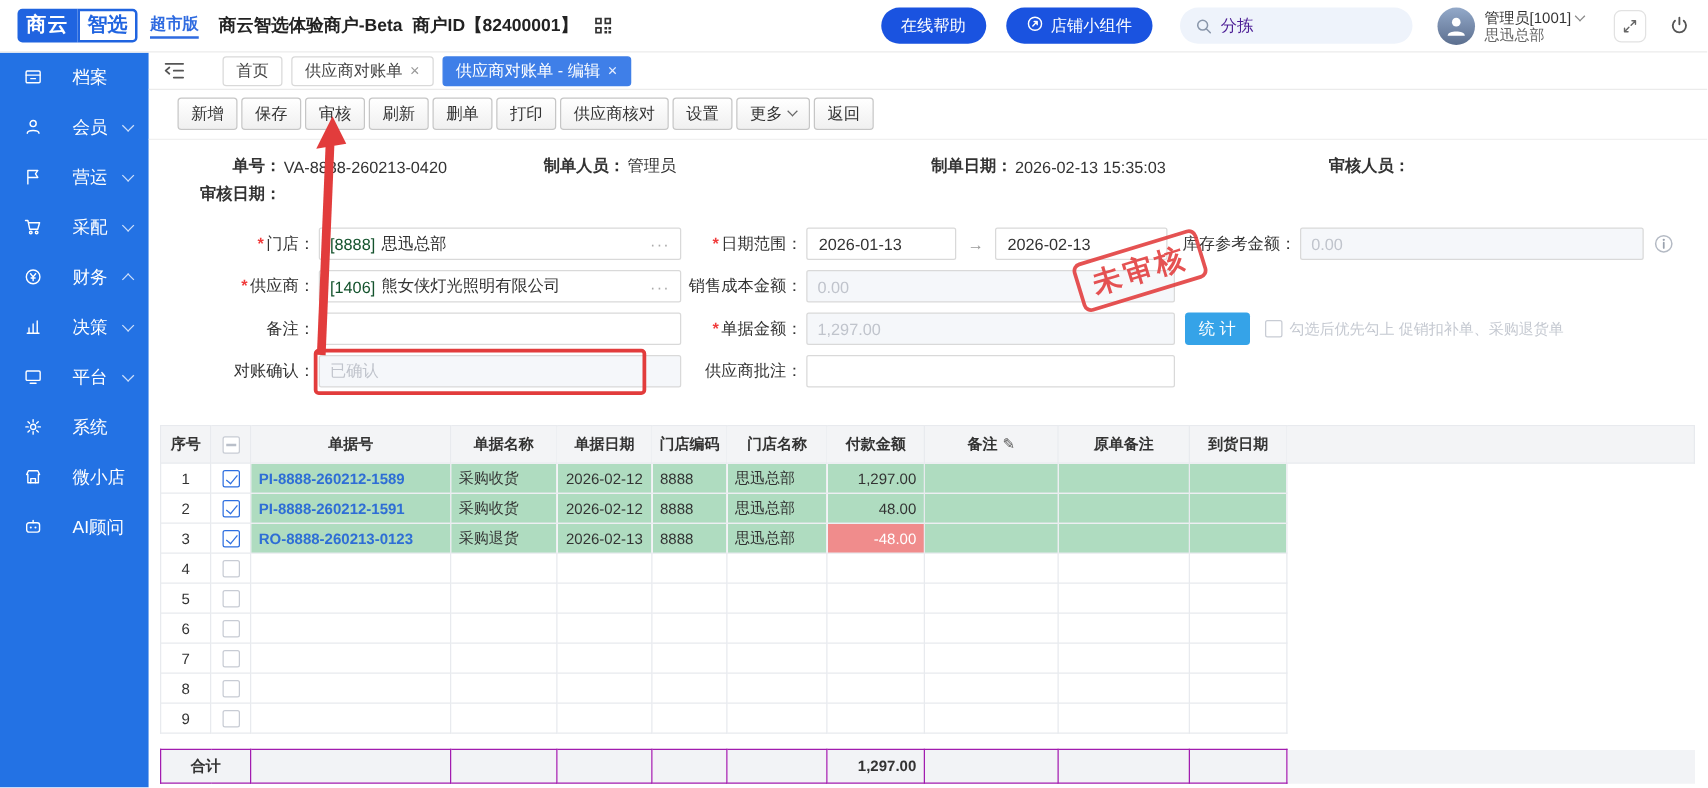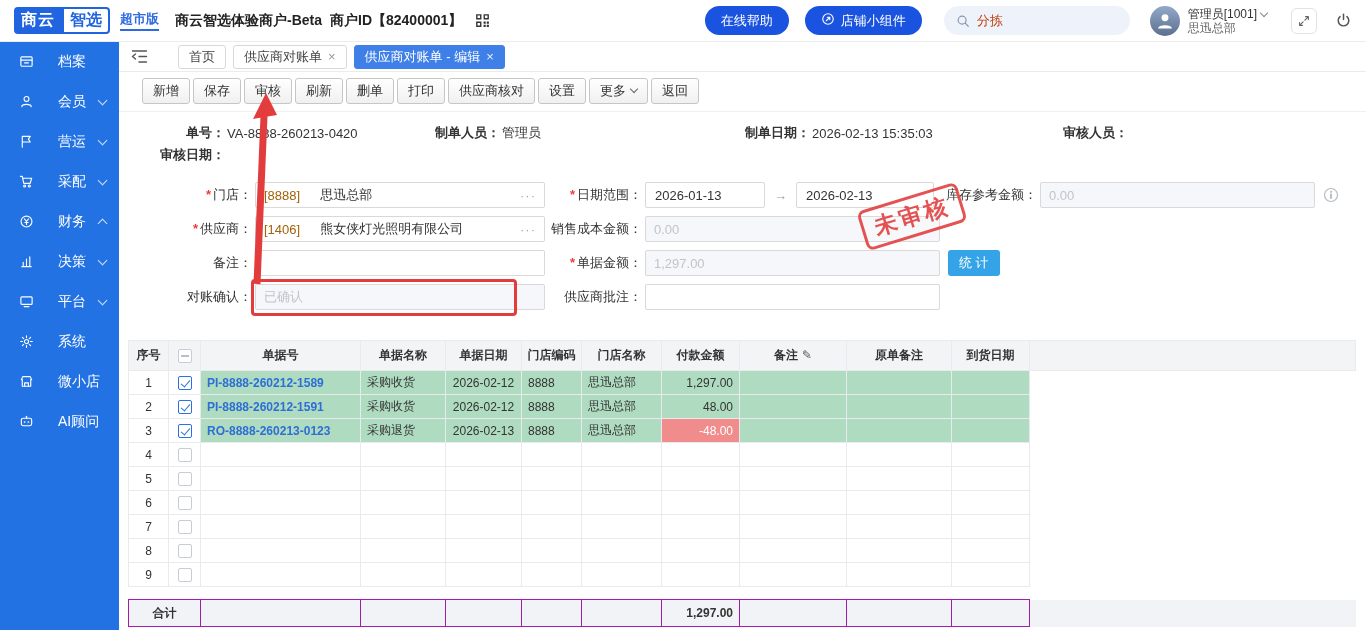--- a/index.html
+++ b/index.html
@@ -12,21 +12,21 @@
 .logo-a{background:#2064e0;color:#fff;padding:3px 7px;border-radius:4px 0 0 4px;letter-spacing:1px}
 .logo-b{color:#2064e0;border:2px solid #2064e0;padding:1px 6px;border-radius:0 4px 4px 0;background:#fff}
 .edition{color:#2f6be0;font-size:13px;margin-left:10px;border-bottom:2px solid #2f6be0;padding-bottom:1px;font-weight:700}
 .merchant{margin-left:16px;font-weight:700;font-size:14px;color:#222;display:flex;gap:8px;white-space:nowrap}
 .qr{margin-left:12px;display:flex;cursor:pointer}
 .qr svg{width:17px;height:17px}
 .pill{height:29px;border-radius:15px;background:#1a53e0;color:#fff;border:none;font-size:13px;display:flex;align-items:center;gap:6px;padding:0 16px;cursor:pointer;font-family:inherit;white-space:nowrap}
 .help{margin-left:auto}
 .widget{margin-left:16px}
 .w-icon svg{width:14px;height:14px;fill:none;stroke:#fff;stroke-width:1.3;stroke-linecap:round;stroke-linejoin:round}
-.search{margin-left:22px;width:186px;height:29px;border-radius:15px;background:#eef3fb;display:flex;align-items:center;gap:7px;padding:0 12px;color:#c2410c;cursor:text}
+.search{margin-left:22px;width:186px;height:29px;border-radius:15px;background:#eef3fb;display:flex;align-items:center;gap:7px;padding:0 12px;color:#4c1d95;cursor:text}
 .s-icon svg{width:14px;height:14px;display:block}
 .userblk{margin-left:20px;display:flex;align-items:center;gap:8px;cursor:pointer}
 .avatar{width:30px;height:30px;border-radius:50%;background:linear-gradient(#93a9c9,#5c6f8f);display:flex;align-items:center;justify-content:center;overflow:hidden}
 .avatar svg{width:22px;height:22px}
 .uinfo{font-size:12px;line-height:14px;white-space:nowrap}
 .uname{display:flex;align-items:center;gap:4px;color:#333}
 .uorg{color:#666}
 .chev-sm{width:6px;height:6px;border-right:1.2px solid #888;border-bottom:1.2px solid #888;transform:rotate(45deg);display:inline-block;margin-bottom:2px}
 .iconbox{width:26px;height:26px;border:1px solid #e2e2e2;border-radius:6px;display:flex;align-items:center;justify-content:center;margin-left:24px;cursor:pointer}
 .iconbox svg{width:14px;height:14px}
@@ -73,21 +73,21 @@
 .form{padding:12px 0 8px}
 .frow{display:flex;align-items:center;height:34px}
 .flabel{width:133px;text-align:right;color:#333;white-space:nowrap}
 .flabel.mlabel{width:97px}
 .flabel.rlabel{width:97px}
 .req{color:#f03b3b;margin-right:2px;font-weight:700}
 .inpt{height:26px;border:1px solid #d9d9d9;border-radius:2px;background:#fff;display:flex;align-items:center;padding:0 8px;font-size:13px;margin-left:3px;white-space:nowrap;overflow:hidden}
 .w290{width:290px}
 .w295{width:295px}
 .w275{width:275px}
-.inpt .code{color:#a16207;margin-right:20px}
+.inpt .code{color:#14532d;margin-right:5px}
 .inpt .ellip{margin-left:auto;color:#aaa;letter-spacing:1px;cursor:pointer}
 .inpt.disabled{background:#f5f7fa;color:#c0c4cc}
 .dates{display:flex;align-items:center;margin-left:3px;width:295px}
 .dinp{height:26px;border:1px solid #d9d9d9;border-radius:2px;display:flex;align-items:center;padding:0 9px;background:#fff}
 .d1{width:120px}
 .d2{width:138px}
 .darrow{color:#999;margin:0 9px}
 .info-i{width:18px;height:18px;display:flex;align-items:center;justify-content:center;margin-left:7px;cursor:pointer}
 .info-i svg{width:16px;height:16px}
 .stats{margin-left:8px;height:26px;padding:0 11px;background:#35a3e8;color:#fff;border:none;border-radius:3px;font-size:13px;cursor:pointer;font-family:inherit;white-space:nowrap}
@@ -431,20 +431,24 @@
           <div class="inpt w290">
               <span></span>
             </div>
           <div class="flabel mlabel">
             <span class="req">*</span><span>单据金额：</span>
           </div>
           <div class="inpt w295 disabled">
               <span>1,297.00</span>
             </div>
           <button class="stats">统 计</button>
+          <div class="prefer">
+            <span class="cb"></span>
+            <span>勾选后优先勾上 促销扣补单、采购退货单</span>
+          </div>
         </div>
 
         <div class="frow">
           <div class="flabel"><span>对账确认：</span></div>
           <div class="inpt w290 disabled">
               <span>已确认</span>
             </div>
           <div class="flabel mlabel"><span>供应商批注：</span></div>
           <div class="inpt w295">
               <span></span>

